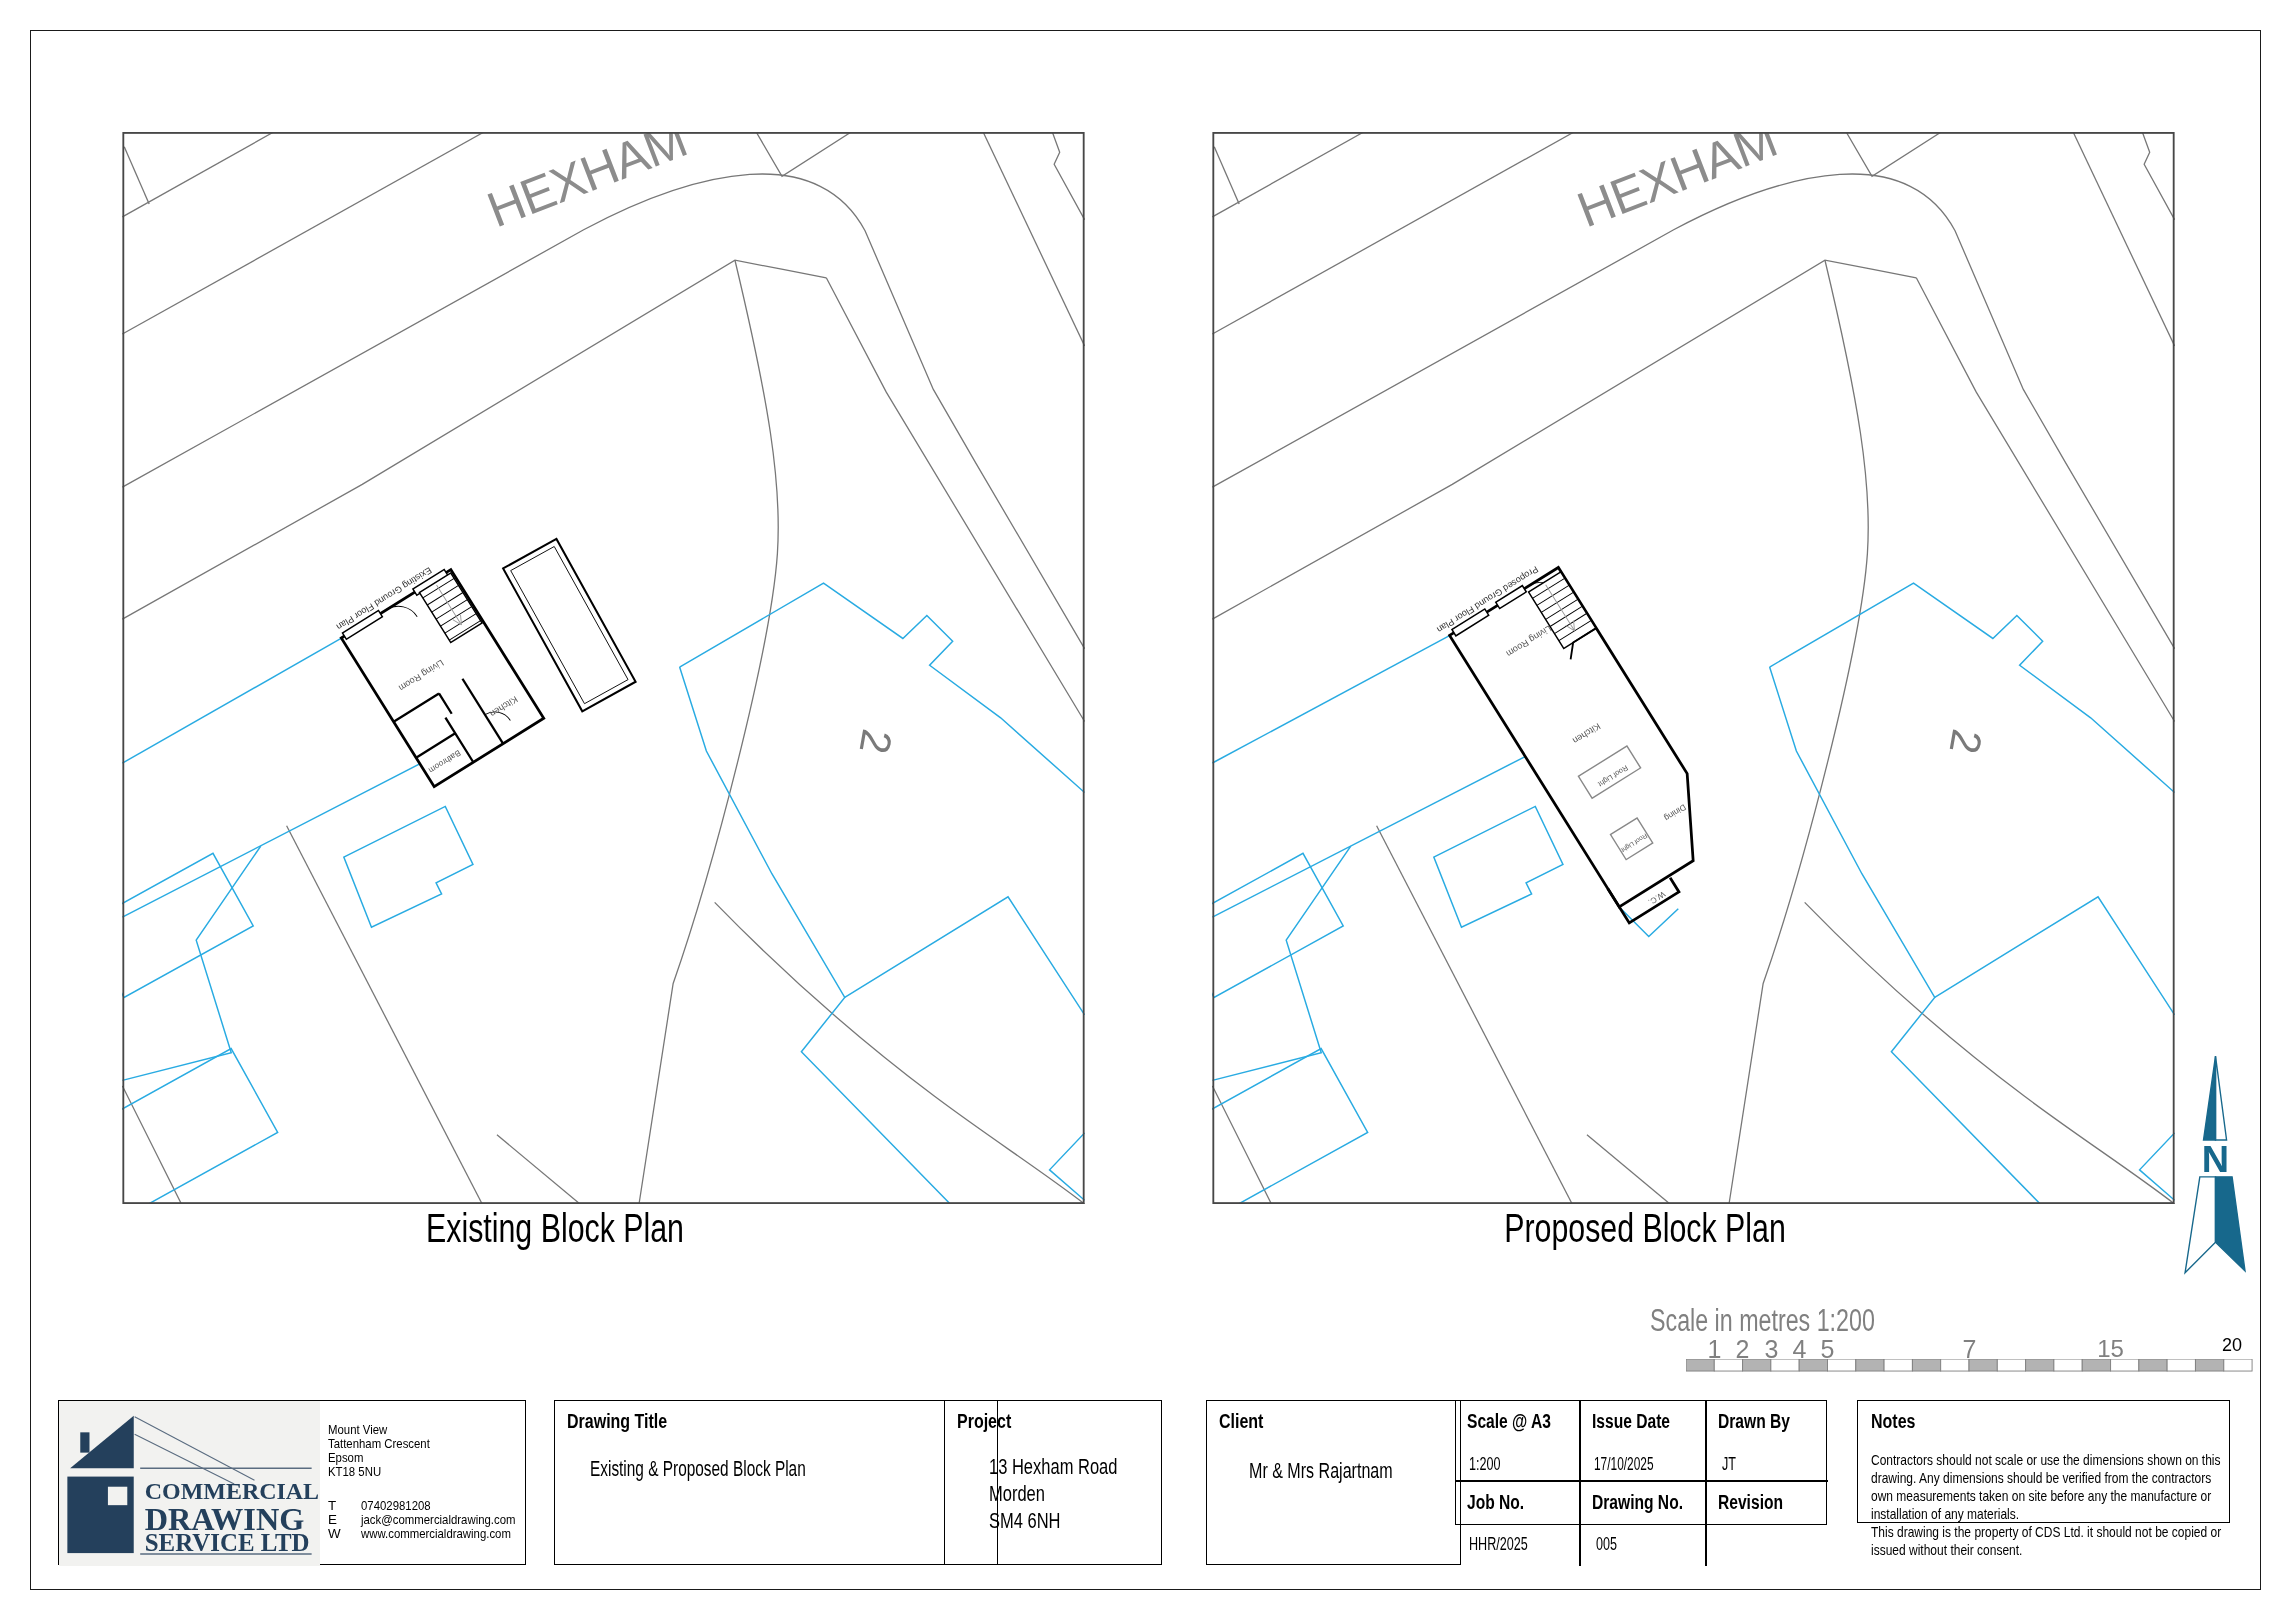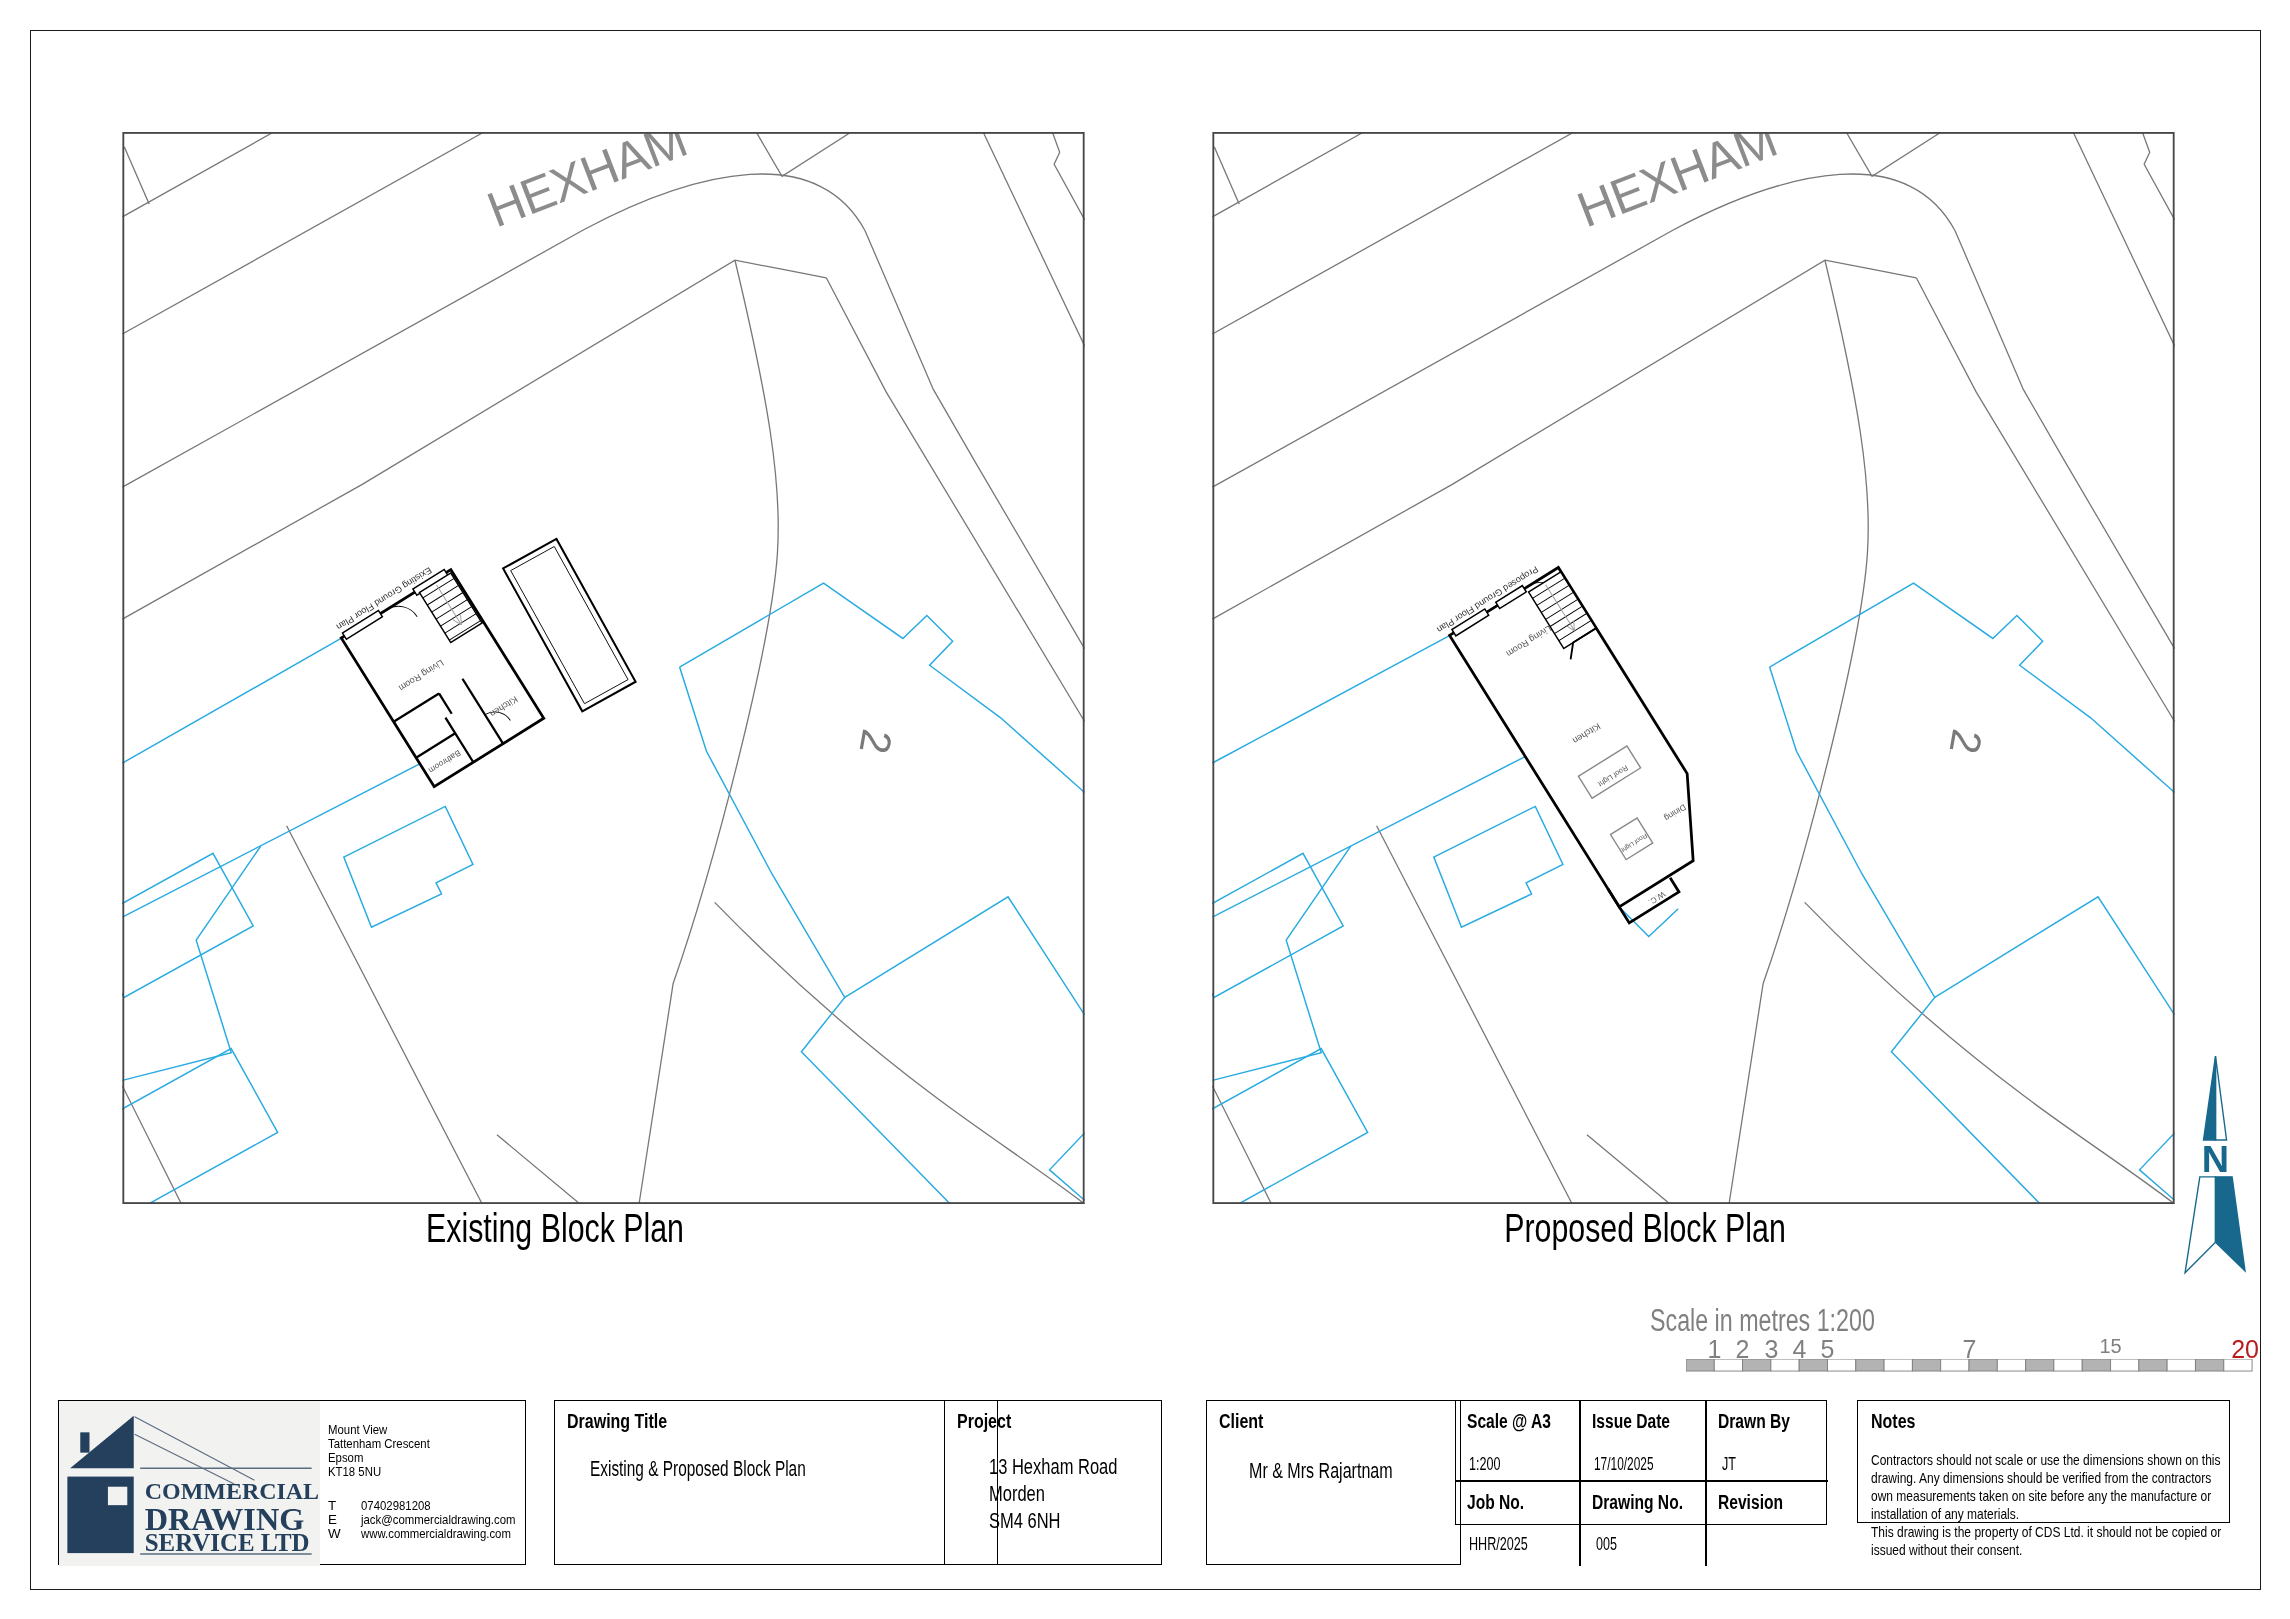--- a/index.html
+++ b/index.html
@@ -205,22 +205,22 @@
 </svg>
 
 <div style="position:absolute;left:1650px;top:1303px;font-size:31px;color:#808080;white-space:nowrap;transform:scaleX(0.75);transform-origin:left">Scale in metres 1:200</div>
 
 <div style="position:absolute;left:1696px;top:1335px;width:37px;text-align:center;font-size:25px;color:#808080">1</div>
 <div style="position:absolute;left:1724px;top:1335px;width:37px;text-align:center;font-size:25px;color:#808080">2</div>
 <div style="position:absolute;left:1753px;top:1335px;width:37px;text-align:center;font-size:25px;color:#808080">3</div>
 <div style="position:absolute;left:1781px;top:1335px;width:37px;text-align:center;font-size:25px;color:#808080">4</div>
 <div style="position:absolute;left:1809px;top:1335px;width:37px;text-align:center;font-size:25px;color:#808080">5</div>
 <div style="position:absolute;left:1951px;top:1335px;width:37px;text-align:center;font-size:25px;color:#808080">7</div>
-<div style="position:absolute;left:2092px;top:1335px;width:37px;text-align:center;font-size:20px;color:#808080">15</div>
-<div style="position:absolute;left:2222px;top:1335px;width:37px;text-align:right;font-size:25px;color:#b91c1c">20</div>
+<div style="position:absolute;left:2092px;top:1335px;width:37px;text-align:center;font-size:24px;color:#808080">15</div>
+<div style="position:absolute;left:2222px;top:1335px;width:37px;text-align:left;font-size:18px;color:#000000">20</div>
 
 <svg style="position:absolute;left:1686px;top:1359px" width="567" height="13" viewBox="0 0 614 14">
     <rect x="0.0" y="0" width="30.6" height="13" fill="#b3b3b3" stroke="#808080" stroke-width="1"></rect>
     <rect x="30.6" y="0" width="30.6" height="13" fill="#ffffff" stroke="#808080" stroke-width="1"></rect>
     <rect x="61.3" y="0" width="30.6" height="13" fill="#b3b3b3" stroke="#808080" stroke-width="1"></rect>
     <rect x="91.9" y="0" width="30.6" height="13" fill="#ffffff" stroke="#808080" stroke-width="1"></rect>
     <rect x="122.6" y="0" width="30.6" height="13" fill="#b3b3b3" stroke="#808080" stroke-width="1"></rect>
     <rect x="153.2" y="0" width="30.6" height="13" fill="#ffffff" stroke="#808080" stroke-width="1"></rect>
     <rect x="183.9" y="0" width="30.6" height="13" fill="#b3b3b3" stroke="#808080" stroke-width="1"></rect>
     <rect x="214.5" y="0" width="30.6" height="13" fill="#ffffff" stroke="#808080" stroke-width="1"></rect>

